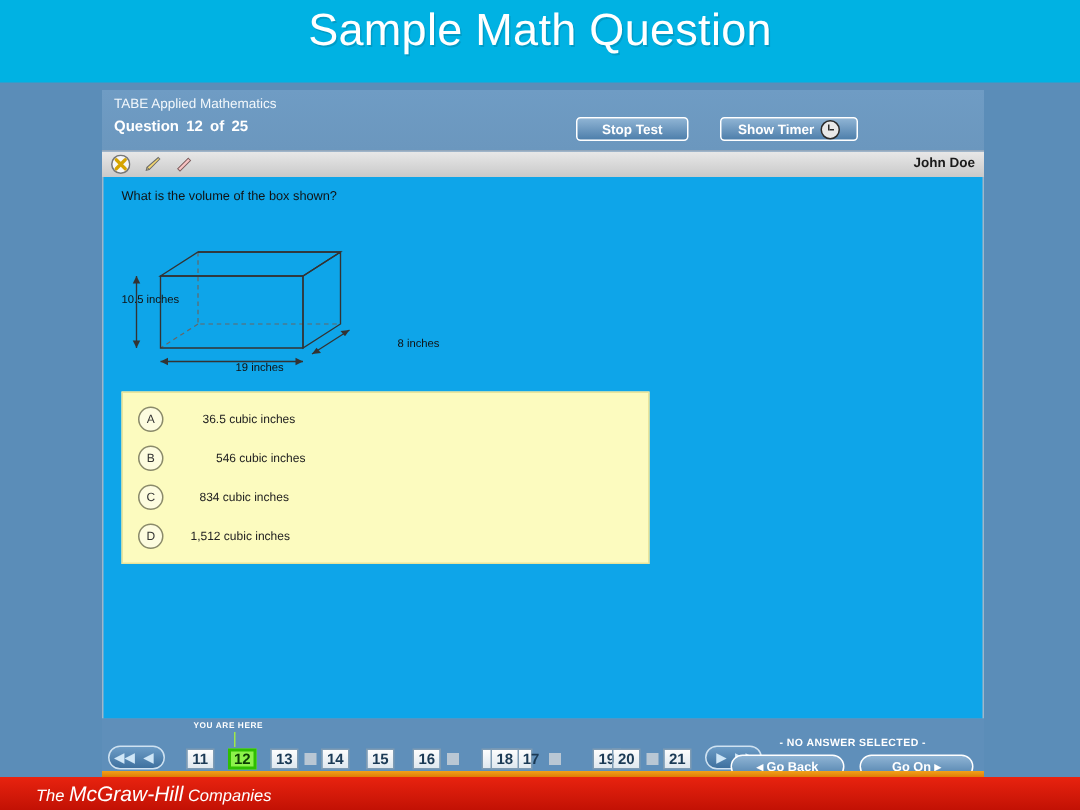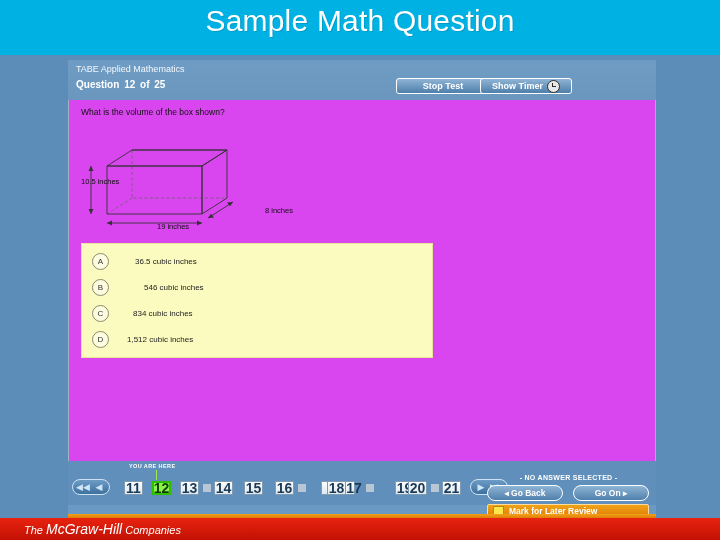--- a/index.html
+++ b/index.html
@@ -45,21 +45,21 @@
   .q-counter .num{margin:0 2px;}
 
   .head-btn{
     position:absolute;top:18px;height:16px;
     background:linear-gradient(#8fb4d4,#4e7fab);
     border:1px solid #ffffff;border-radius:3px;
     color:#ffffff;font-size:9px;font-weight:bold;
     display:flex;align-items:center;justify-content:center;
     padding:0 8px;box-sizing:border-box;cursor:pointer;
   }
-  .btn-stop{left:328px;width:94px;justify-content:center;}
+  .btn-stop{left:316px;width:75px;justify-content:center;}
   .btn-timer{left:412px;width:92px;gap:4px;}
   .clock-icon{
     width:11px;height:11px;border-radius:50%;
     background:#e8e8e8;border:1px solid #2b2b2b;
     position:relative;display:inline-block;flex:0 0 auto;
   }
   .clock-icon:before{
     content:"";position:absolute;left:4px;top:2px;
     width:1px;height:4px;background:#2b2b2b;
   }
@@ -81,21 +81,21 @@
   .ico-pen{left:27px;}
   .ico-eraser{left:48px;}
   .user-name{
     position:absolute;right:6px;top:2px;
     font-size:9px;font-weight:bold;color:#1a1a1a;
   }
 
   
   .canvas{
     position:relative;
-    height:361px;background:#d946ef;
+    height:361px;background:#0ea5e9;
     border-left:1px solid #9fb6c9;border-right:1px solid #9fb6c9;
     overflow:hidden;
   }
   .q-text{
     position:absolute;left:12px;top:7px;
     font-size:8.5px;color:#111;
   }
 
   
   .figure{position:absolute;left:8px;top:22px;}
@@ -162,21 +162,21 @@
     padding:1px 3px;height:16px;box-sizing:border-box;
   }
   .arrow-btn{
     width:14px;height:12px;color:#cfe6f7;font-size:9px;
     display:flex;align-items:center;justify-content:center;cursor:pointer;
   }
   .num-btn{
     position:absolute;top:2px;width:19px;height:14px;
     background:linear-gradient(#fdfdfd,#dfe8ef);
     border:1px solid #7e9bb3;
-    font-size:14px;font-weight:bold;color:#1b3a55;
+    font-size:10px;font-weight:bold;color:#1b3a55;
     display:flex;align-items:center;justify-content:center;
     cursor:pointer;box-sizing:border-box;
   }
   .num-btn.current{
     background:#8cf24a;border:2px solid #2fbf00;color:#0d3d05;
   }
   .gap-box{
     position:absolute;top:5px;width:8px;height:8px;
     background:#b9c7d4;
   }
@@ -257,20 +257,40 @@
 
       <div class="head-btn btn-stop">
         <span>Stop Test</span>
       </div>
       <div class="head-btn btn-timer">
         <span>Show Timer</span>
         <span class="clock-icon"></span>
       </div>
     </div>
 
+    <div class="tool-strip">
+      <div class="tool-ico ico-x">
+        <svg viewBox="0 0 13 13" width="13" height="13">
+          <circle cx="6.5" cy="6.5" r="6" fill="#f7f7f7" stroke="#777"></circle>
+          <path d="M3.5 3.5 L9.5 9.5 M9.5 3.5 L3.5 9.5" stroke="#d6a400" stroke-width="2.2" stroke-linecap="round"></path>
+        </svg>
+      </div>
+      <div class="tool-ico ico-pen">
+        <svg viewBox="0 0 13 13" width="13" height="13">
+          <path d="M10.5 2 L11.5 3 L4.5 10 L2.5 10.5 L3 8.5 Z" fill="#f5d76e" stroke="#6b6b6b" stroke-width=".7"></path>
+          <path d="M3 8.5 L4.5 10" stroke="#6b6b6b" stroke-width=".7"></path>
+        </svg>
+      </div>
+      <div class="tool-ico ico-eraser">
+        <svg viewBox="0 0 13 13" width="13" height="13">
+          <path d="M9.5 2.5 L11 4 L4 11 L2.5 9.5 Z" fill="#f7c2c2" stroke="#7a5a5a" stroke-width=".7"></path>
+        </svg>
+      </div>
+      <div class="user-name">John  Doe</div>
+    </div>
 
     <div class="canvas">
 
       <div class="q-text">What is the volume of the box shown?</div>
 
       <div class="figure">
         <svg width="200" height="115" viewBox="0 0 200 115">
 
           <path d="M55 28 L55 76 L150 76" fill="none" stroke="#666" stroke-width="0.8" stroke-dasharray="3,2.5"></path>
           <path d="M55 76 L30 92" fill="none" stroke="#666" stroke-width="0.8" stroke-dasharray="3,2.5"></path>

